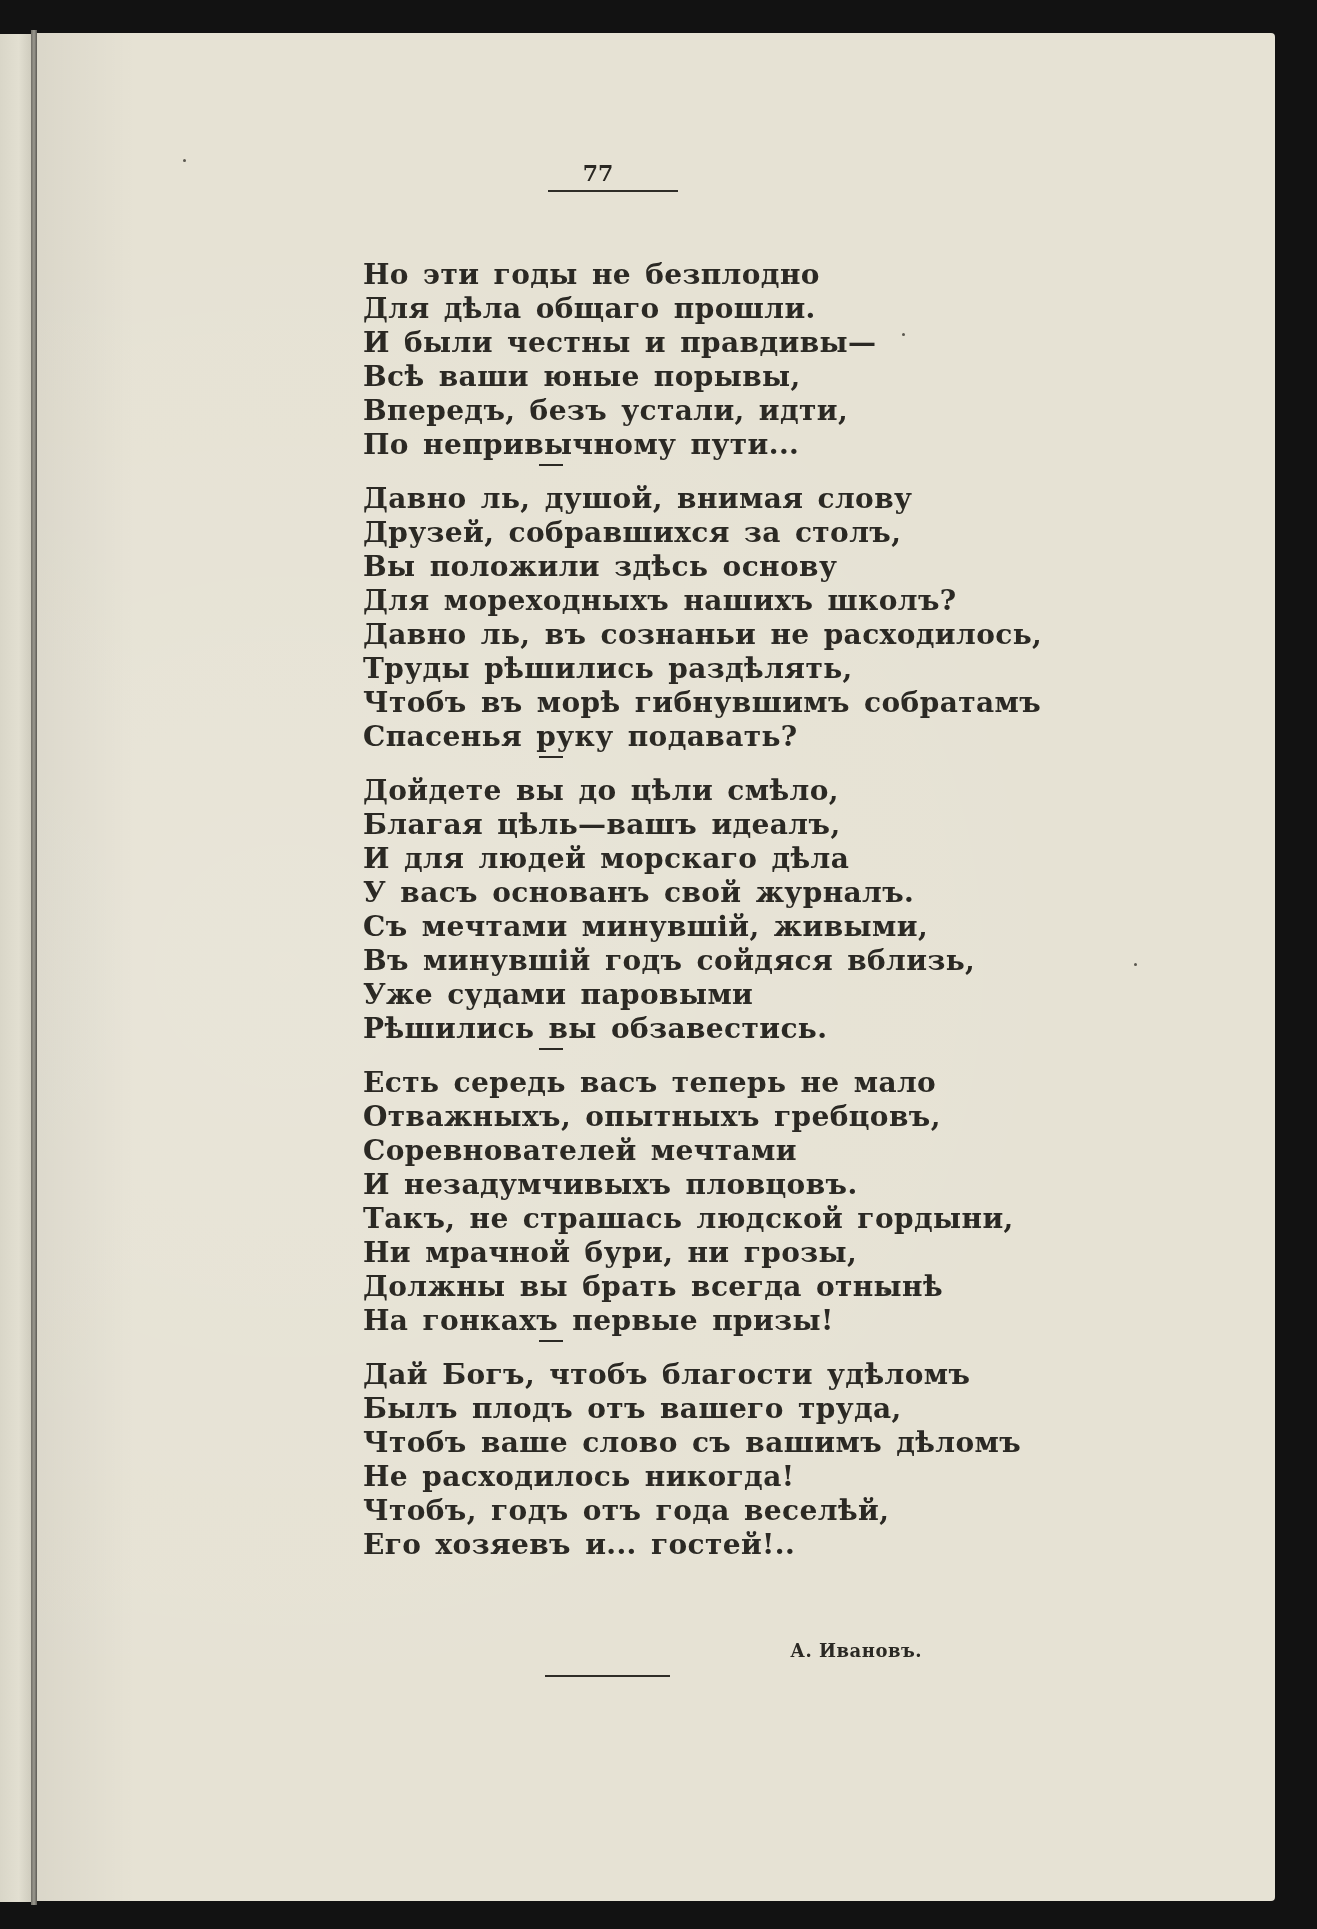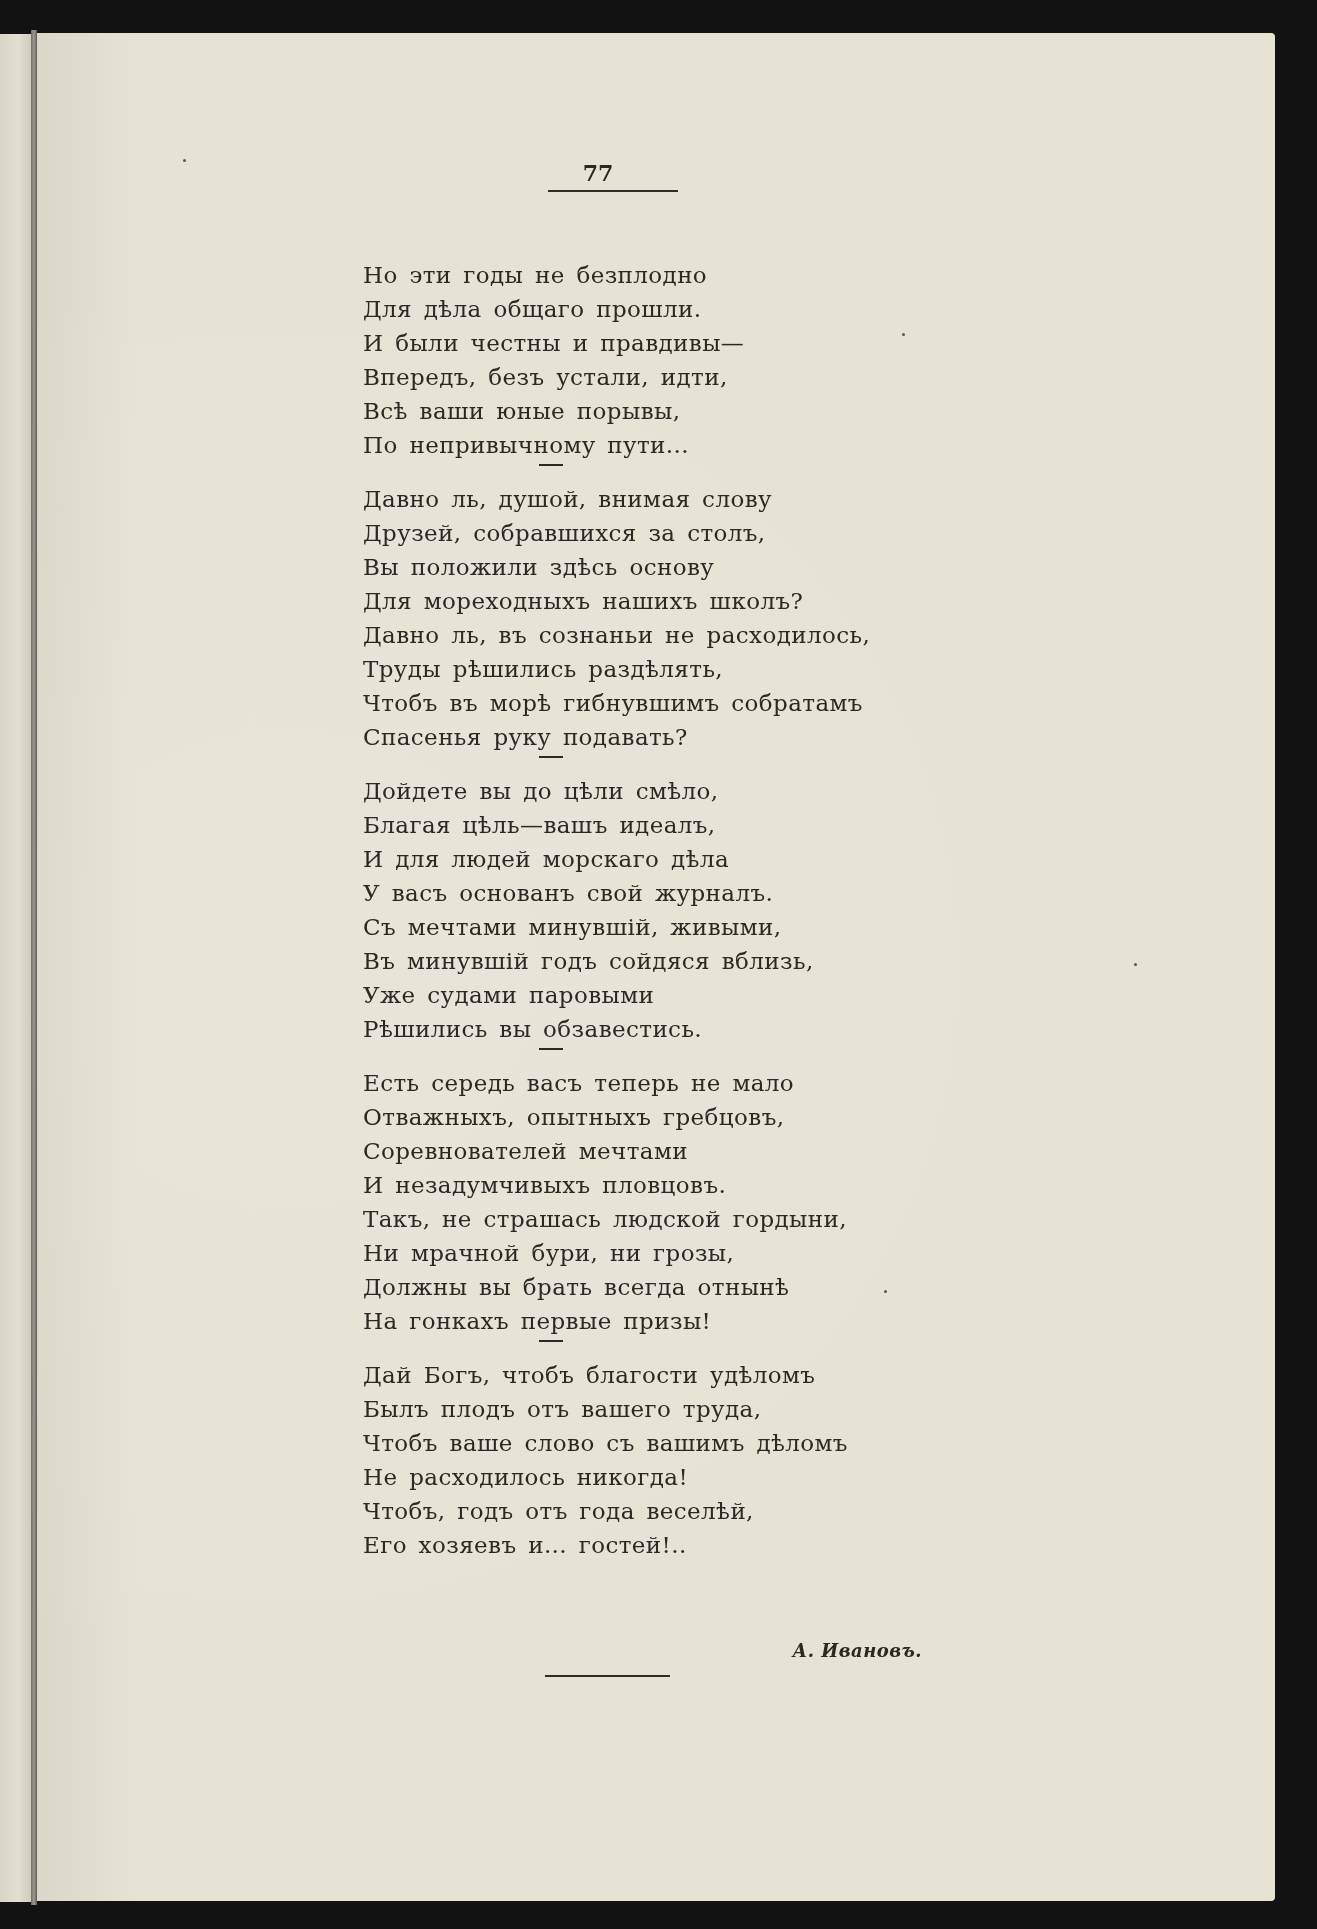--- a/index.html
+++ b/index.html
@@ -30,36 +30,36 @@
       position: absolute; left: 538px; top: 160px; width: 120px;
       text-align: center; font-size: 22px; color: #2a2823;
       font-weight: bold;
     }
     .rule-top {
       position: absolute; left: 548px; top: 190px; width: 130px; height: 2px;
       background: #2f2d28;
     }
     .poem {
       position: absolute; left: 363px; top: 258px; width: 700px;
-      color: #2b2924; font-size: 23px;
+      color: #2b2924; font-size: 28px; font-weight: bold;
     }
     .line {
       height: 34px; line-height: 34px; white-space: nowrap;
       letter-spacing: 0.4px; word-spacing: 4px;
     }
     .divider {
       height: 20px; position: relative;
     }
     .divider::after {
       content: ""; position: absolute; left: 176px; top: 2px; width: 24px; height: 2px;
       background: #2b2924;
     }
     .signature {
       position: absolute; left: 782px; top: 1640px; width: 140px; text-align: right;
-      font-size: 18px; font-weight: bold; color: #2b2924; letter-spacing: 0.5px; font-style: italic;
+      font-size: 18px; font-weight: bold; color: #2b2924; letter-spacing: 0.5px;
     }
     .rule-bottom {
       position: absolute; left: 545px; top: 1675px; width: 125px; height: 2px;
       background: #2f2d28;
     }
     .speck { position: absolute; width: 3px; height: 3px; border-radius: 50%; background: #5a574f; }
   </style>
 </head>
 <body>
 
@@ -74,22 +74,22 @@
 </div>
 
 <div class="page-number">77</div>
 <div class="rule-top"></div>
 
 <div class="poem">
   <div>
     <div class="line">Но эти годы не безплодно</div>
     <div class="line">Для дѣла общаго прошли.</div>
     <div class="line">И были честны и правдивы—</div>
+    <div class="line">Всѣ ваши юные порывы,</div>
     <div class="line">Впередъ, безъ устали, идти,</div>
-    <div class="line">Всѣ ваши юные порывы,</div>
     <div class="line">По непривычному пути...</div>
   </div>
   <div class="divider"></div>
   <div>
     <div class="line">Давно ль, душой, внимая слову</div>
     <div class="line">Друзей, собравшихся за столъ,</div>
     <div class="line">Вы положили здѣсь основу</div>
     <div class="line">Для мореходныхъ нашихъ школъ?</div>
     <div class="line">Давно ль, въ сознаньи не расходилось,</div>
     <div class="line">Труды рѣшились раздѣлять,</div>

